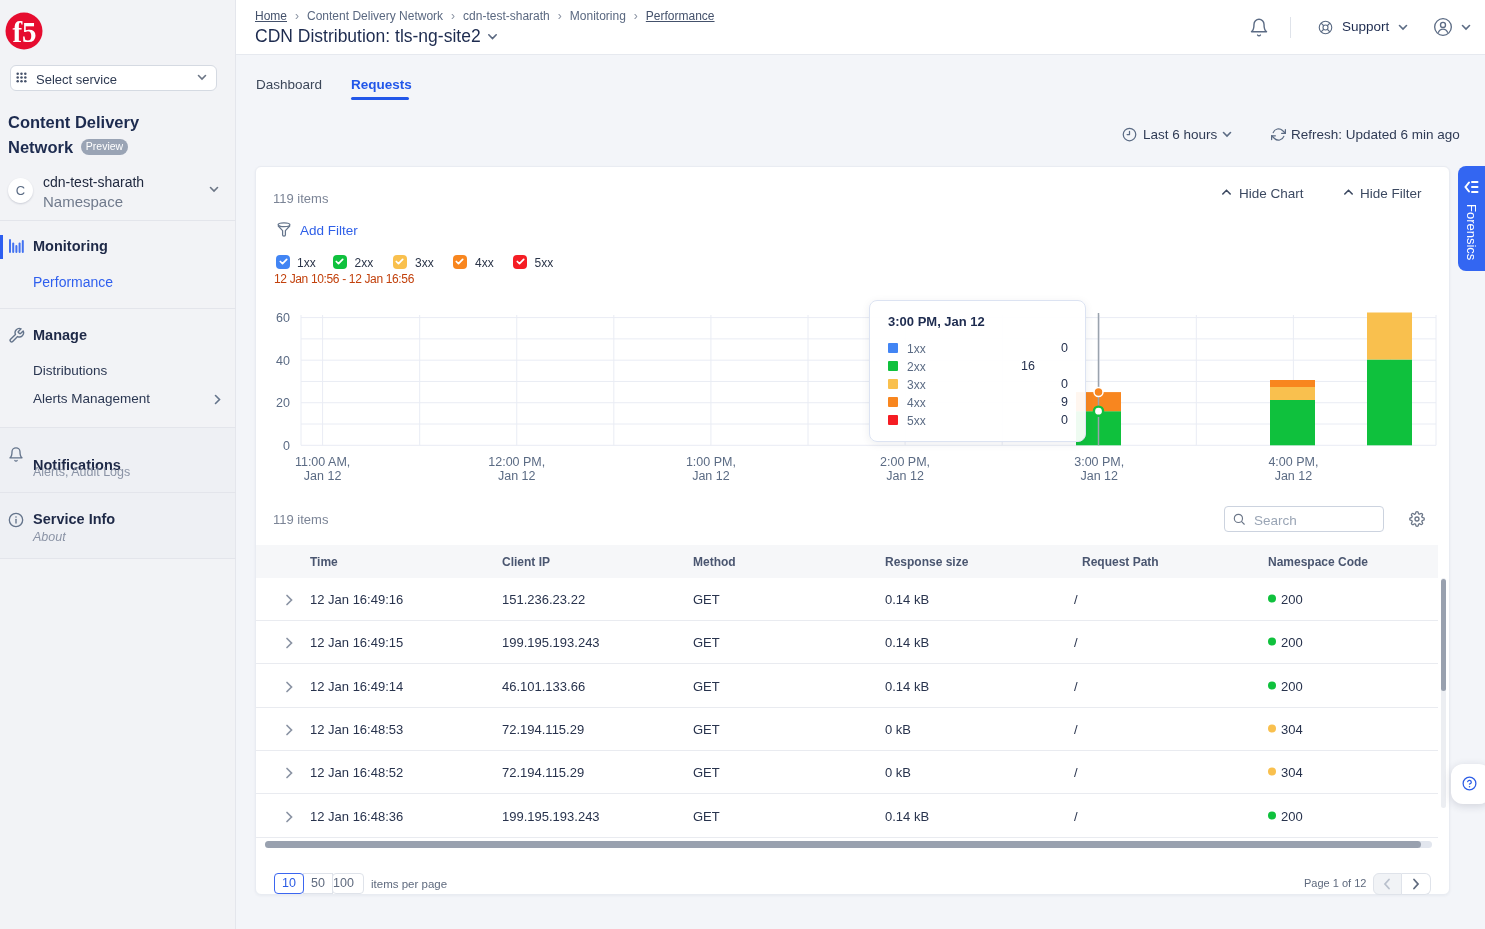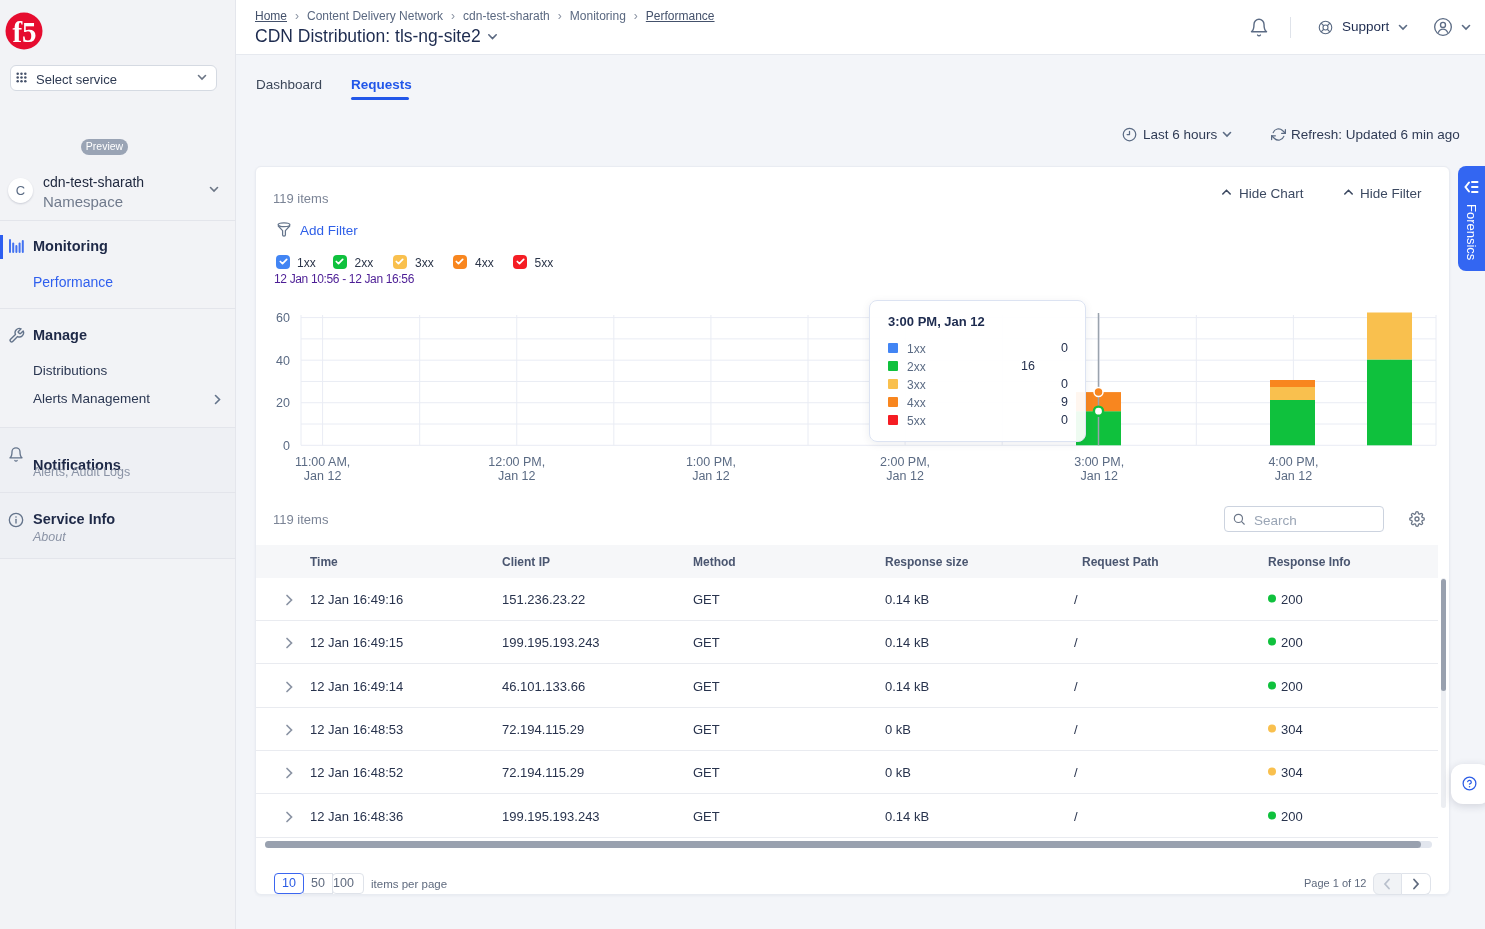--- a/index.html
+++ b/index.html
@@ -51,20 +51,21 @@
           <circle cx="2" cy="11" r="1.5"></circle>
           <circle cx="6.5" cy="11" r="1.5"></circle>
           <circle cx="11" ccy="11" cy="11" r="1.5"></circle>
         </g>
     </svg>
     <div class="abs" style="left:36px;top:72px;font-size:13px;color:#2e3a52;">Select service</div>
     <svg class="abs" style="left:197px;top:74px;" width="10" height="7" viewBox="0 0 10 7">
         <path d="M1.5 1.5 L5 5 L8.5 1.5" fill="none" stroke="#6b7585" stroke-width="1.6" stroke-linecap="round"></path>
       </svg>
 
+    <div class="abs" style="left:8px;top:110px;font-size:16.5px;font-weight:bold;color:#1d2b4f;line-height:25px;">Content Delivery<br>Network</div>
     <div class="abs" style="left:81px;top:139px;width:47px;height:15.5px;background:#9aa4b5;border-radius:8px;color:#ffffff;font-size:10.5px;text-align:center;line-height:15.5px;">Preview</div>
 
     <div class="abs" style="left:8px;top:178px;width:25px;height:25px;background:#fff;border-radius:50%;box-shadow:0 1px 2px rgba(30,40,70,0.18);text-align:center;line-height:25px;font-size:13px;color:#5a6b84;">C</div>
     <div class="abs" style="left:43px;top:174px;font-size:14px;color:#20293f;">cdn-test-sharath</div>
     <div class="abs" style="left:43px;top:193px;font-size:15px;color:#707a8c;">Namespace</div>
     <svg class="abs" style="left:209px;top:186px;" width="10" height="7" viewBox="0 0 10 7">
         <path d="M1.5 1.5 L5 5 L8.5 1.5" fill="none" stroke="#6b7585" stroke-width="1.6" stroke-linecap="round"></path>
       </svg>
 
     <div class="sdiv" style="top:220px;"></div>
@@ -208,21 +209,21 @@
     <svg class="abs" style="left:455px;top:258px;" width="9" height="7" viewBox="0 0 9 7">
       <path d="M1.3 3.5 L3.5 5.7 L7.7 1.3" fill="none" stroke="#fff" stroke-width="1.7" stroke-linecap="round" stroke-linejoin="round"></path>
     </svg>
     <div class="abs" style="left:475px;top:255.5px;font-size:12px;color:#2b3549;">4xx</div>
     <div class="abs" style="left:513px;top:254.5px;width:14px;height:14px;background:#f51d24;border-radius:4px;"></div>
     <svg class="abs" style="left:515.5px;top:258px;" width="9" height="7" viewBox="0 0 9 7">
       <path d="M1.3 3.5 L3.5 5.7 L7.7 1.3" fill="none" stroke="#fff" stroke-width="1.7" stroke-linecap="round" stroke-linejoin="round"></path>
     </svg>
     <div class="abs" style="left:534.5px;top:255.5px;font-size:12px;color:#2b3549;">5xx</div>
 
-  <div class="abs" style="left:274px;top:272px;font-size:12px;letter-spacing:-0.35px;color:#4c1d95;">12 Jan 10:56 - 12 Jan 16:56</div>
+  <div class="abs" style="left:274px;top:272px;font-size:12px;letter-spacing:-0.35px;color:#c2410c;">12 Jan 10:56 - 12 Jan 16:56</div>
 
   <svg class="abs" style="left:270px;top:308px;" width="1175" height="180">
       <line x1="31" y1="137.3" x2="1166" y2="137.3" stroke="#e9ecf4" stroke-width="1"></line>
       <line x1="31" y1="116.01700000000001" x2="1166" y2="116.01700000000001" stroke="#e9ecf4" stroke-width="1"></line>
       <line x1="31" y1="94.73400000000001" x2="1166" y2="94.73400000000001" stroke="#e9ecf4" stroke-width="1"></line>
       <line x1="31" y1="73.45100000000001" x2="1166" y2="73.45100000000001" stroke="#e9ecf4" stroke-width="1"></line>
       <line x1="31" y1="52.168000000000006" x2="1166" y2="52.168000000000006" stroke="#e9ecf4" stroke-width="1"></line>
       <line x1="31" y1="30.885000000000005" x2="1166" y2="30.885000000000005" stroke="#e9ecf4" stroke-width="1"></line>
       <line x1="31" y1="9.602000000000004" x2="1166" y2="9.602000000000004" stroke="#e9ecf4" stroke-width="1"></line>
       <line x1="52.60000000000002" y1="7" x2="52.60000000000002" y2="137.3" stroke="#e9ecf4" stroke-width="1"></line>
@@ -296,21 +297,21 @@
       <circle cx="12" cy="12" r="3"></circle>
       <path d="M19.4 15a1.65 1.65 0 0 0 .33 1.82l.06.06a2 2 0 0 1-2.83 2.83l-.06-.06a1.65 1.65 0 0 0-1.82-.33 1.65 1.65 0 0 0-1 1.51V21a2 2 0 0 1-4 0v-.09A1.65 1.65 0 0 0 9 19.4a1.65 1.65 0 0 0-1.82.33l-.06.06a2 2 0 0 1-2.83-2.83l.06-.06a1.65 1.65 0 0 0 .33-1.82 1.65 1.65 0 0 0-1.51-1H3a2 2 0 0 1 0-4h.09A1.65 1.65 0 0 0 4.6 9a1.65 1.65 0 0 0-.33-1.82l-.06-.06a2 2 0 0 1 2.83-2.83l.06.06a1.65 1.65 0 0 0 1.82.33H9a1.65 1.65 0 0 0 1-1.51V3a2 2 0 0 1 4 0v.09a1.65 1.65 0 0 0 1 1.51 1.65 1.65 0 0 0 1.82-.33l.06-.06a2 2 0 0 1 2.83 2.83l-.06.06a1.65 1.65 0 0 0-.33 1.82V9a1.65 1.65 0 0 0 1.51 1H21a2 2 0 0 1 0 4h-.09a1.65 1.65 0 0 0-1.51 1z"></path>
     </svg>
 
   <div class="abs" style="left:256px;top:545px;width:1182px;height:33px;background:#f6f7f9;"></div>
   <div class="abs" style="left:310px;top:555px;font-size:12px;font-weight:bold;color:#4a5670;">Time</div>
     <div class="abs" style="left:502px;top:555px;font-size:12px;font-weight:bold;color:#4a5670;">Client IP</div>
     <div class="abs" style="left:693px;top:555px;font-size:12px;font-weight:bold;color:#4a5670;">Method</div>
     <div class="abs" style="left:885px;top:555px;font-size:12px;font-weight:bold;color:#4a5670;">Response size</div>
     <div class="abs" style="left:1074px;top:555px;font-size:12px;font-weight:bold;color:#4a5670;margin-left:8px;">Request Path</div>
-    <div class="abs" style="left:1268px;top:555px;font-size:12px;font-weight:bold;color:#4a5670;">Response Info</div>
+    <div class="abs" style="left:1268px;top:555px;font-size:12px;font-weight:bold;color:#4a5670;">Namespace Code</div>
   <div class="trow" style="top:578px;">
       <svg class="abs" style="left:29px;top:16px;" width="8" height="12" viewBox="0 0 8 12">
         <path d="M2 1.5 L6.5 6 L2 10.5" fill="none" stroke="#8a93a3" stroke-width="1.7" stroke-linecap="round"></path>
       </svg>
       <div class="tcell" style="left:54px;">12 Jan 16:49:16</div>
       <div class="tcell" style="left:246px;">151.236.23.22</div>
       <div class="tcell" style="left:437px;">GET</div>
       <div class="tcell" style="left:629px;">0.14 kB</div>
       <div class="tcell" style="left:818px;">/</div>
       <div class="tcell" style="left:1012px;"><span class="dot" style="background:#0fc13d;"></span>200</div>

